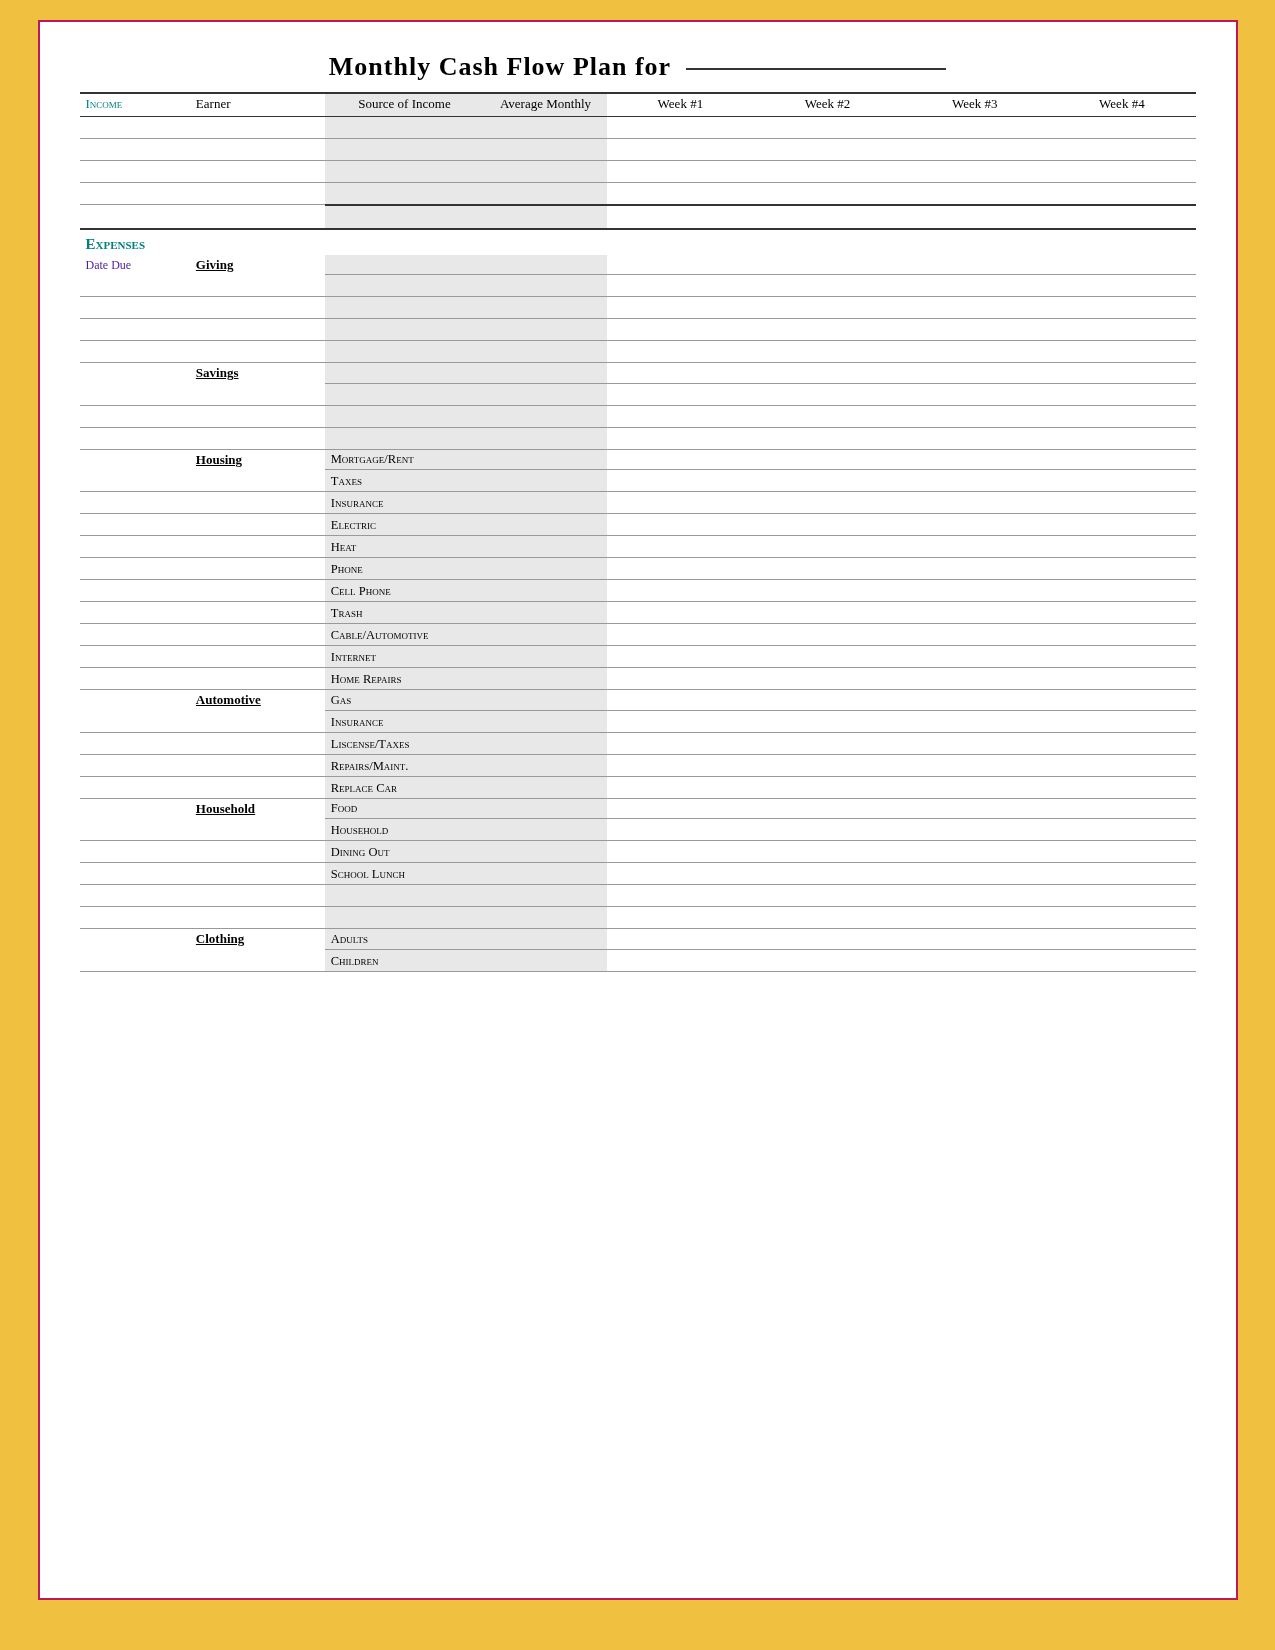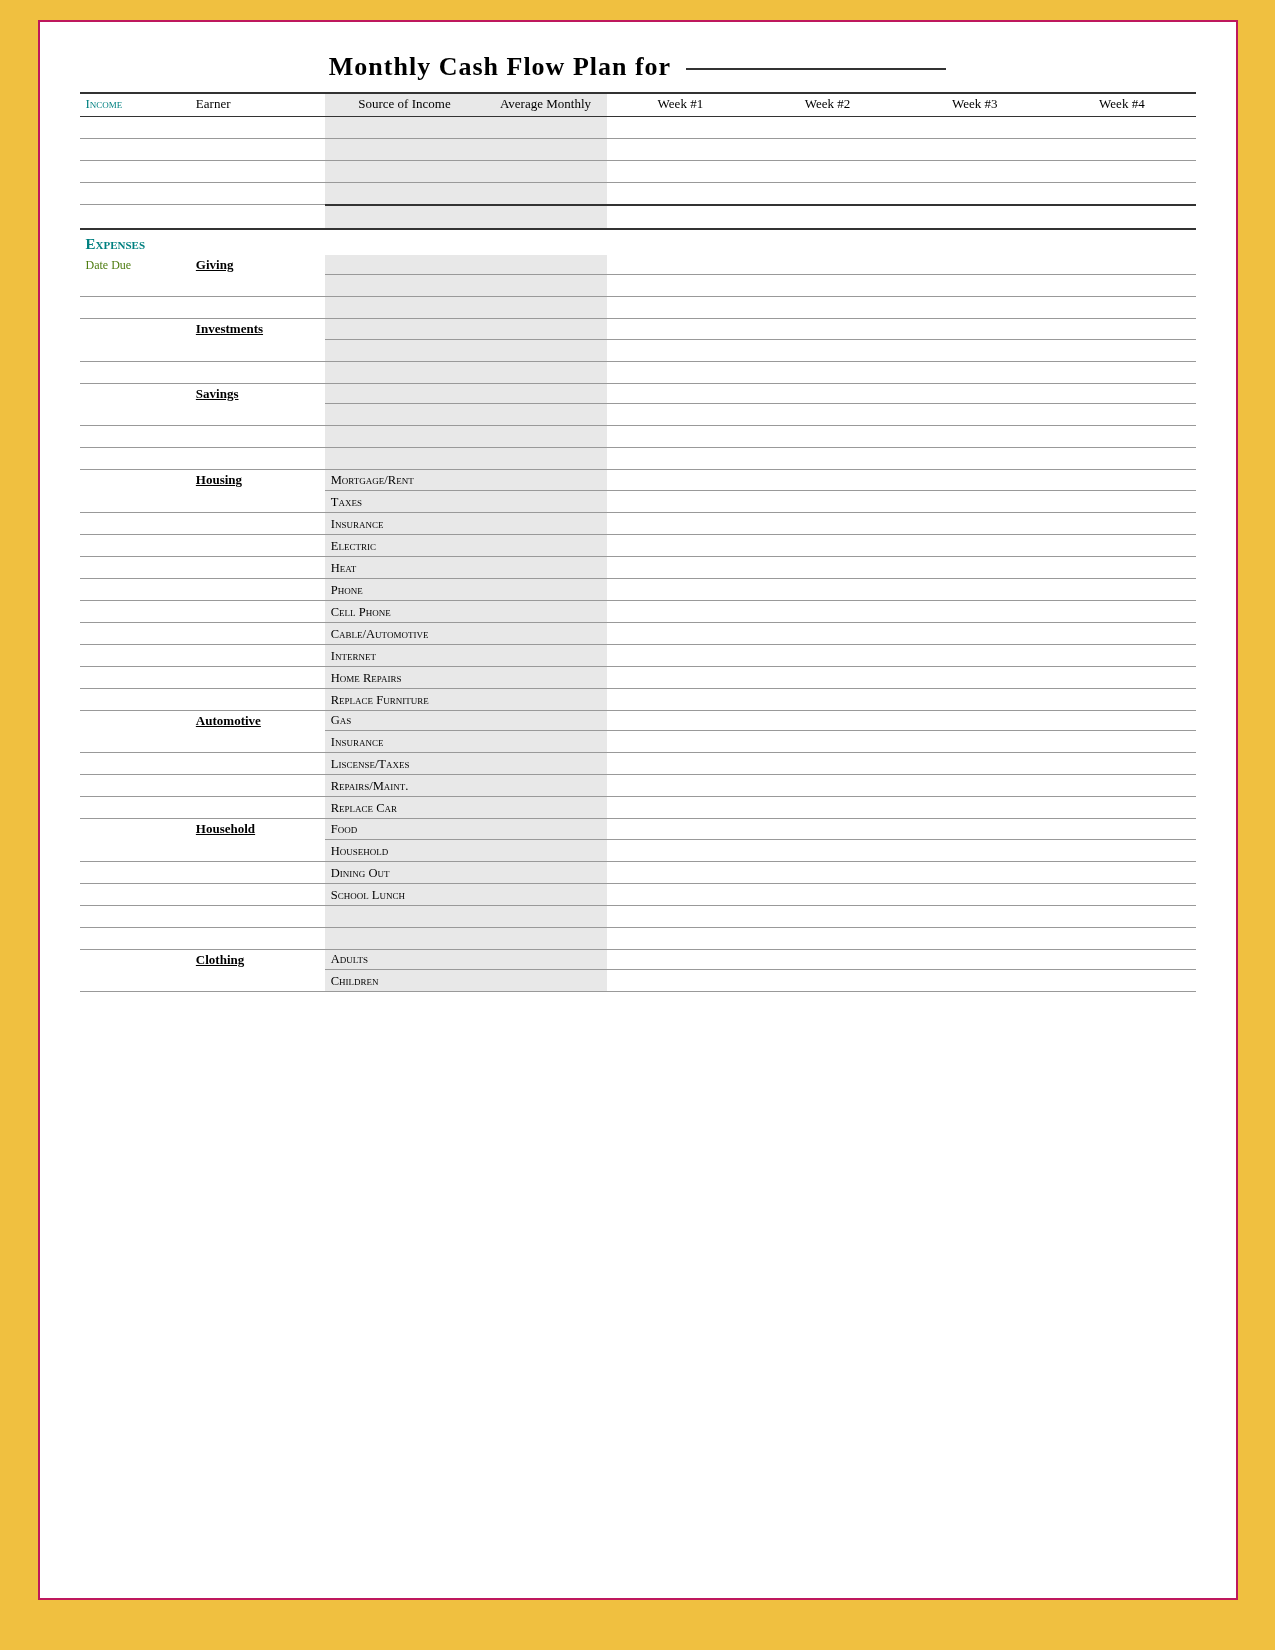--- a/index.html
+++ b/index.html
@@ -206,21 +206,21 @@
         <td class="bold-top"></td>
       </tr>
 
       <tr class="expenses-header">
         <td colspan="8" style="border-top:2px solid #333; padding-top:6px;">
           <span class="section-label">Expenses</span>
         </td>
       </tr>
 
       <tr>
-        <td style="font-size:12px; color:#4d7c0f;">Date Due</td>
+        <td style="font-size:12px; color:#4c1d95;">Date Due</td>
         <td class="subsection-label">Giving</td>
         <td class="shaded" style="border-bottom:1px solid #999;"></td>
         <td class="shaded" style="border-bottom:1px solid #999;"></td>
         <td style="border-bottom:1px solid #999;"></td>
         <td style="border-bottom:1px solid #999;"></td>
         <td style="border-bottom:1px solid #999;"></td>
         <td style="border-bottom:1px solid #999;"></td>
       </tr>
       <tr class="data-row">
         <td></td>
@@ -236,30 +236,20 @@
         <td></td>
         <td></td>
         <td class="shaded"></td>
         <td class="shaded"></td>
         <td></td>
         <td></td>
         <td></td>
         <td></td>
       </tr>
 
-      <tr>
-        <td></td>
-        <td class="subsection-label">Investments</td>
-        <td class="shaded" style="border-bottom:1px solid #999;"></td>
-        <td class="shaded" style="border-bottom:1px solid #999;"></td>
-        <td style="border-bottom:1px solid #999;"></td>
-        <td style="border-bottom:1px solid #999;"></td>
-        <td style="border-bottom:1px solid #999;"></td>
-        <td style="border-bottom:1px solid #999;"></td>
-      </tr>
       <tr class="data-row">
         <td></td>
         <td></td>
         <td class="shaded"></td>
         <td class="shaded"></td>
         <td></td>
         <td></td>
         <td></td>
         <td></td>
       </tr>
@@ -381,20 +371,30 @@
         <td class="shaded item-label">Cell Phone</td>
         <td class="shaded"></td>
         <td></td>
         <td></td>
         <td></td>
         <td></td>
       </tr>
       <tr class="data-row">
         <td></td>
         <td></td>
+        <td class="shaded item-label">Trash</td>
+        <td class="shaded"></td>
+        <td></td>
+        <td></td>
+        <td></td>
+        <td></td>
+      </tr>
+      <tr class="data-row">
+        <td></td>
+        <td></td>
         <td class="shaded item-label">Cable/Automotive</td>
         <td class="shaded"></td>
         <td></td>
         <td></td>
         <td></td>
         <td></td>
       </tr>
       <tr class="data-row">
         <td></td>
         <td></td>
@@ -402,30 +402,20 @@
         <td class="shaded"></td>
         <td></td>
         <td></td>
         <td></td>
         <td></td>
       </tr>
       <tr class="data-row">
         <td></td>
         <td></td>
         <td class="shaded item-label">Home Repairs</td>
-        <td class="shaded"></td>
-        <td></td>
-        <td></td>
-        <td></td>
-        <td></td>
-      </tr>
-      <tr class="data-row">
-        <td></td>
-        <td></td>
-        <td class="shaded item-label">Replace Furniture</td>
         <td class="shaded"></td>
         <td></td>
         <td></td>
         <td></td>
         <td></td>
       </tr>
 
       <tr>
         <td></td>
         <td class="subsection-label">Automotive</td>

